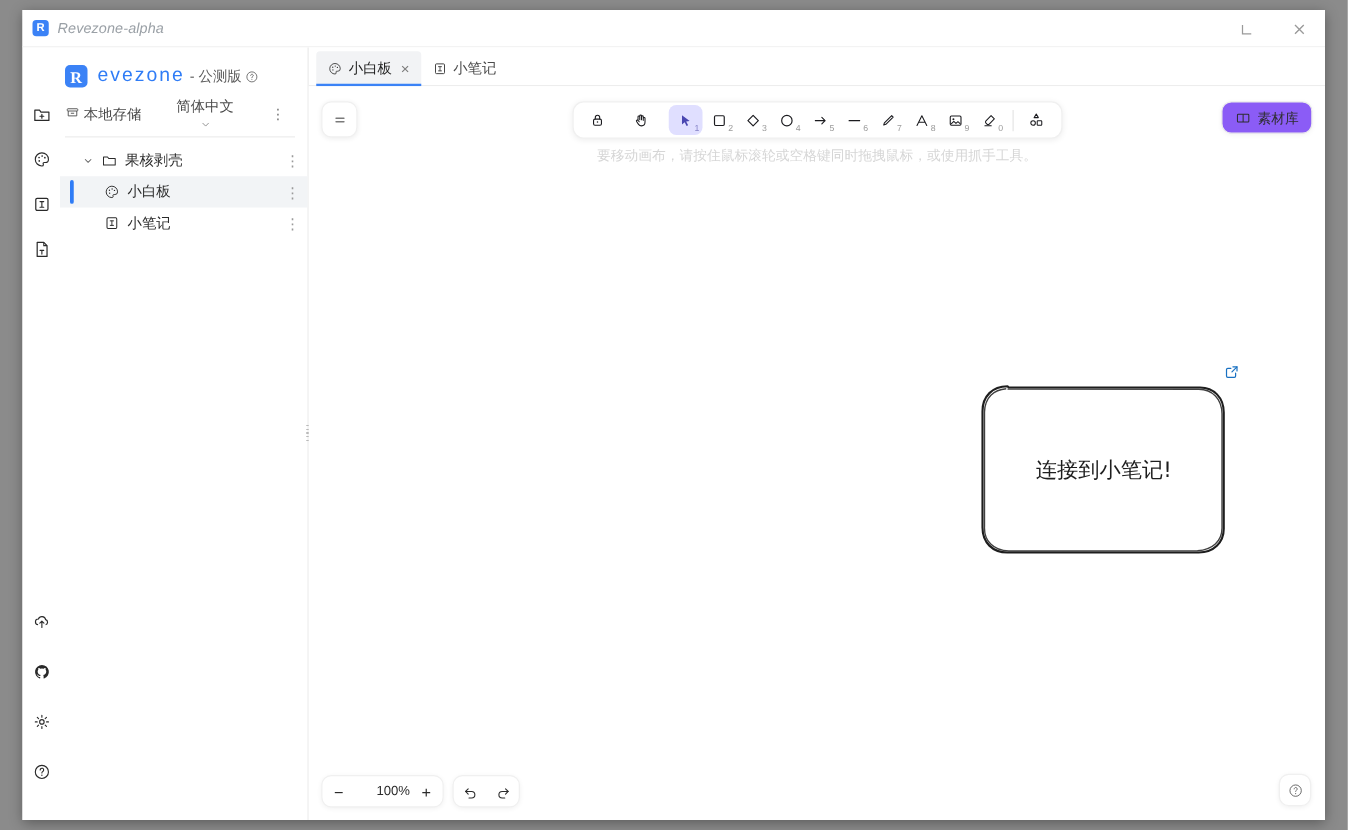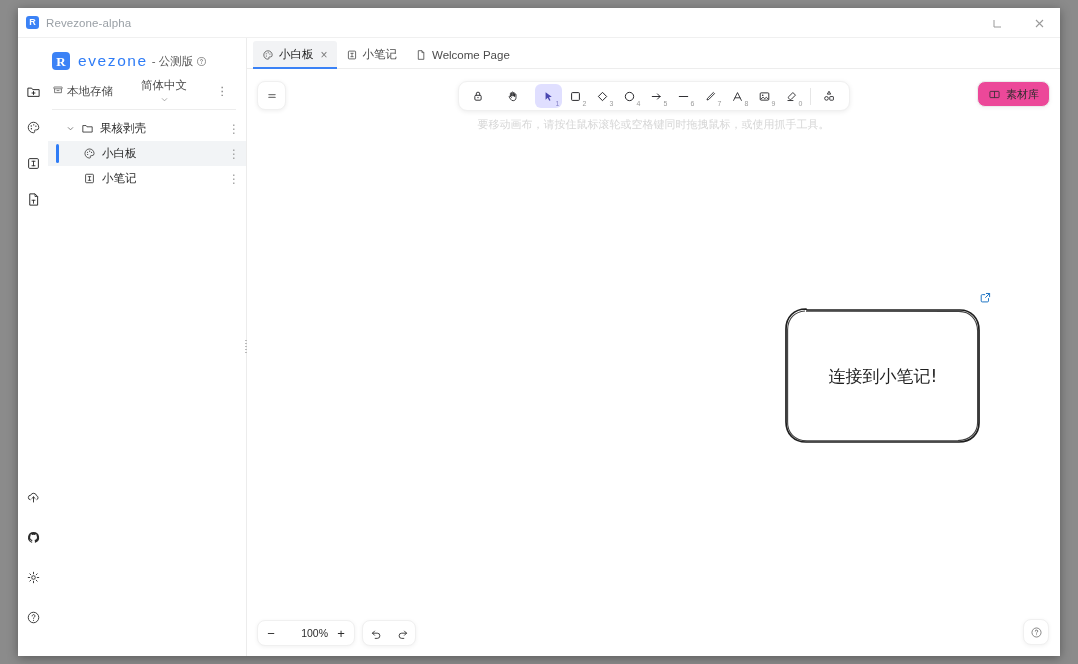--- a/index.html
+++ b/index.html
@@ -26,21 +26,21 @@
     -webkit-app-region: drag;
   }
   .titlebar-app-icon {
     width: 13px; height: 13px; margin-left: 8px; margin-right: 7px;
     background: #3b82f6; border-radius: 3px;
     color: #fff; font-size: 9px; font-weight: bold;
     display: flex; align-items: center; justify-content: center;
     line-height: 1;
   }
   .titlebar-title {
-    font-size: 11.5px; color: #9aa0a6; letter-spacing: .1px;
+    font-size: 11.5px; color: #9aa0a6; letter-spacing: .1px; font-style: italic;
   }
   .titlebar-controls { margin-left: auto; display: flex; height: 100%; }
   .win-btn {
     width: 42px; height: 30px; display: flex;
     align-items: center; justify-content: center;
     color: #8a8a8a;
   }
 
   
   .body-row { flex: 1; display: flex; min-height: 0; }
@@ -165,21 +165,21 @@
     position: absolute; right: 2px; bottom: 1px;
     font-size: 7px; color: #9b9b9b; line-height: 1;
   }
   .tool.active .num { color: #8885c9; }
   .tool-sep { width: 1px; height: 17px; background: #e6e6e6; margin: 0 5px; }
 
   .library-btn {
     position: absolute; right: 10px; top: 12px; height: 26px;
     display: flex; align-items: center; gap: 5px;
     padding: 0 10px; border: 1px solid #ececec; border-radius: 8px;
-    background: #ec4899; font-size: 11px; color: #2d2d2d;
+    background: #8b5cf6; font-size: 11px; color: #2d2d2d;
     box-shadow: 0 1px 4px rgba(0,0,0,.05);
   }
 
   .hint {
     position: absolute; left: 50%; transform: translateX(-50%); top: 48px;
     font-size: 11px; color: #d6d6d6; white-space: nowrap;
   }
 
   
   .shape-group { position: absolute; left: 535px; top: 236px; text-decoration: underline; }
@@ -407,29 +407,20 @@
         <div class="tab">
           <span class="tab-icon">
             <svg width="12" height="12" viewBox="0 0 20 20">
               <rect x="4" y="3.5" width="12" height="13" rx="1.3" fill="none" stroke="#3a3a3a" stroke-width="1.25"></rect>
               <path d="M8 7.2h4 M8 12.8h4 M10 7.2v5.6" stroke="#3a3a3a" stroke-width="1.15" stroke-linecap="round"></path>
             </svg>
           </span>
           <span>小笔记</span>
         </div>
 
-        <div class="tab">
-          <span class="tab-icon">
-            <svg width="12" height="12" viewBox="0 0 20 20">
-              <path d="M5.5 2.8h6l3.2 3.2v11.2H5.5z" fill="none" stroke="#3a3a3a" stroke-width="1.25" stroke-linejoin="round"></path>
-              <path d="M11.5 2.8V6h3.2" fill="none" stroke="#3a3a3a" stroke-width="1.1"></path>
-            </svg>
-          </span>
-          <span>Welcome Page</span>
-        </div>
       </div>
 
       <div class="canvas-wrap">
 
         <div class="menu-btn">
           <svg width="14" height="14" viewBox="0 0 20 20">
             <path d="M5.5 8h9 M5.5 12h9" stroke="#7a7a7a" stroke-width="1.7" stroke-linecap="round"></path>
           </svg>
         </div>
 

